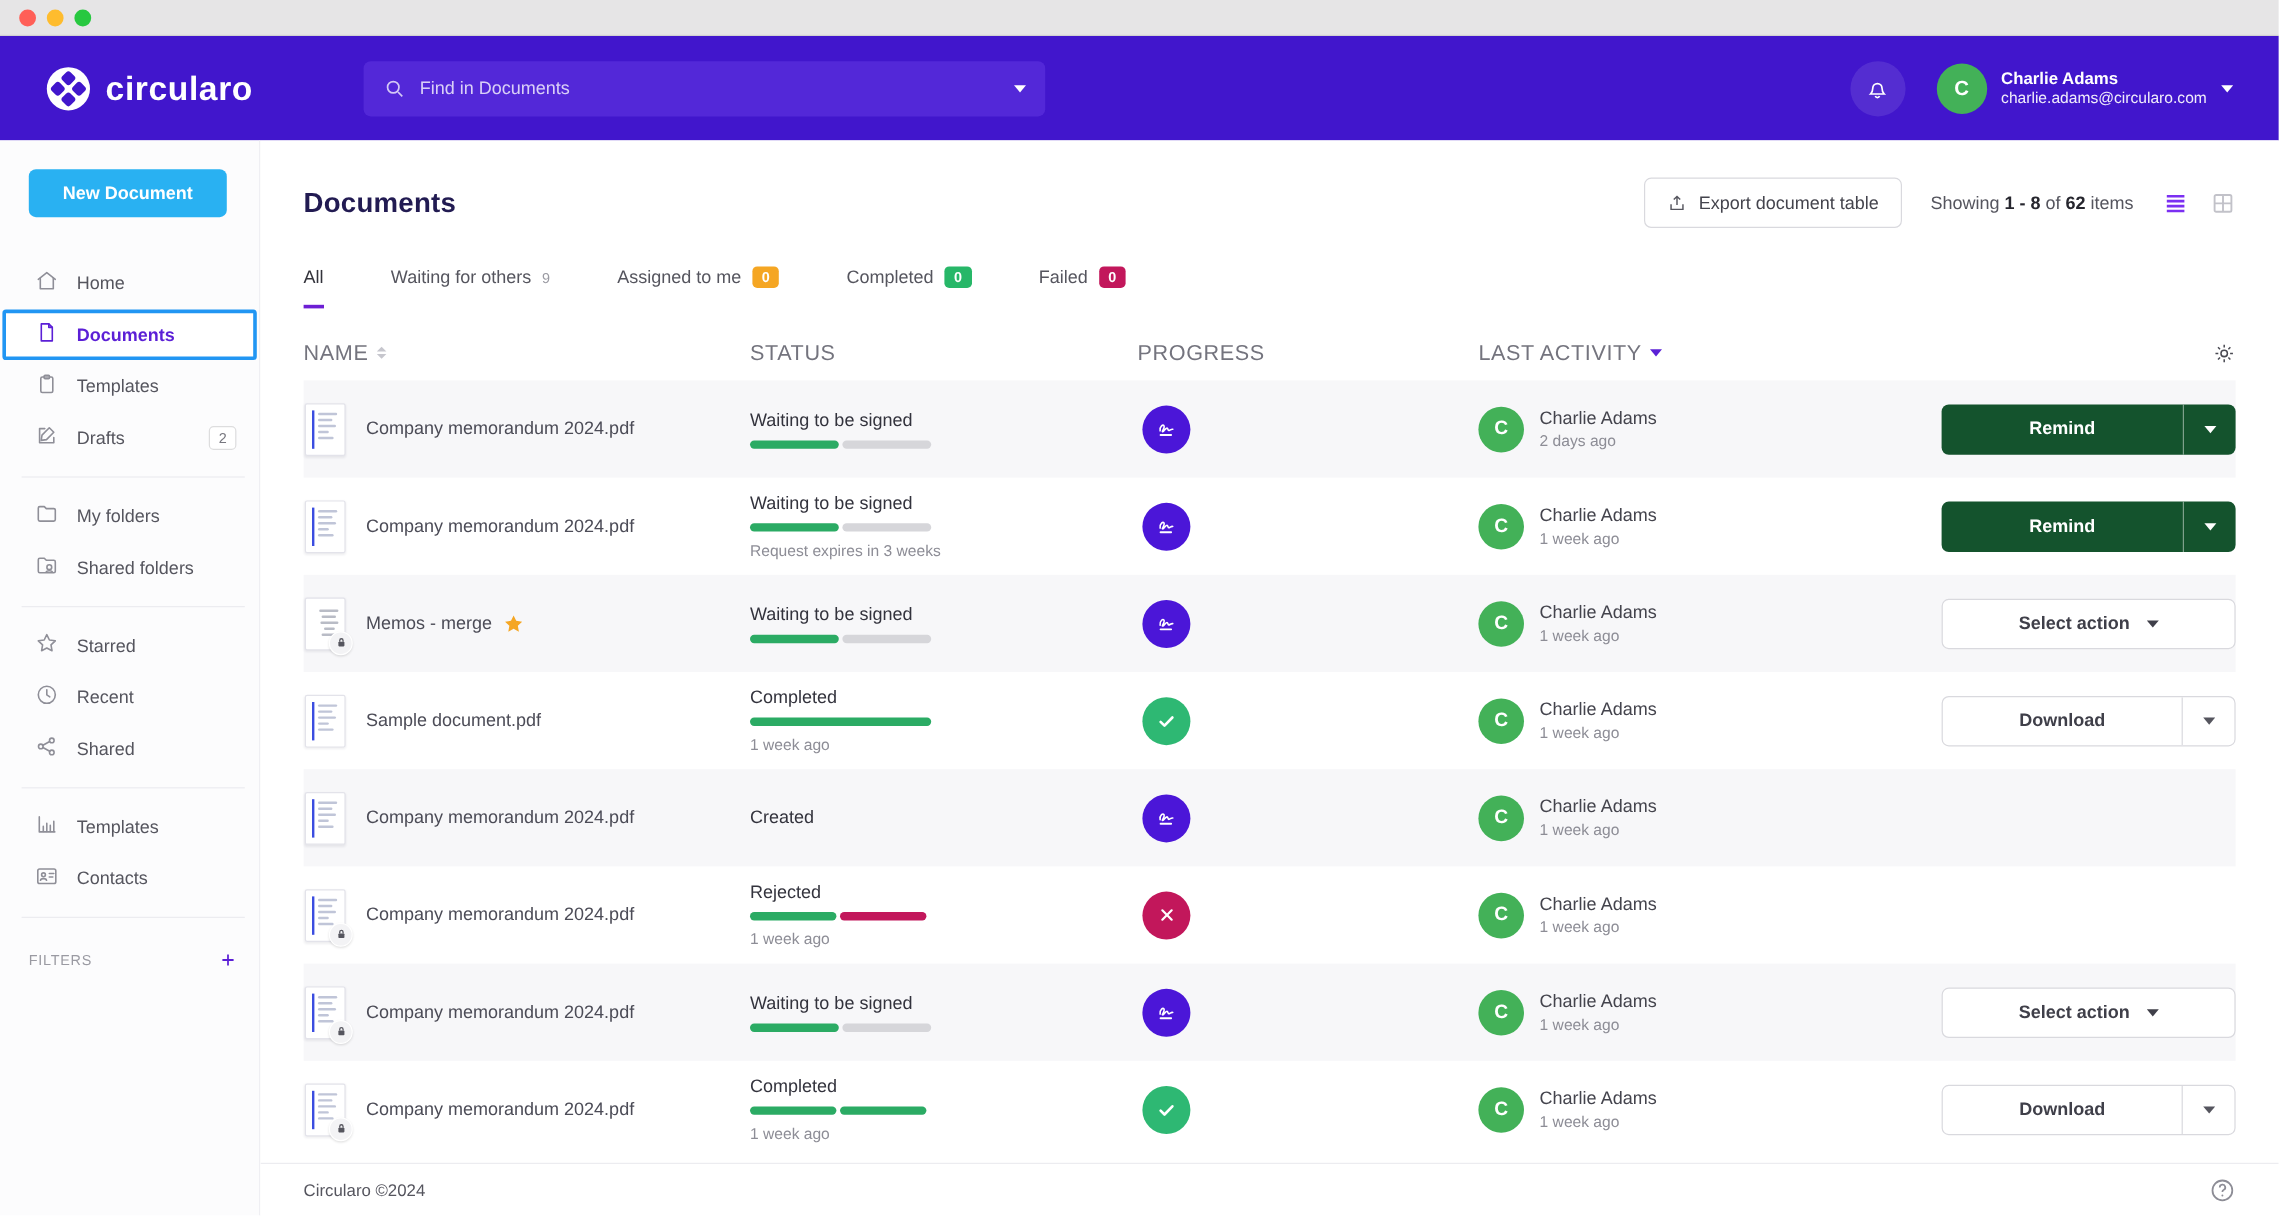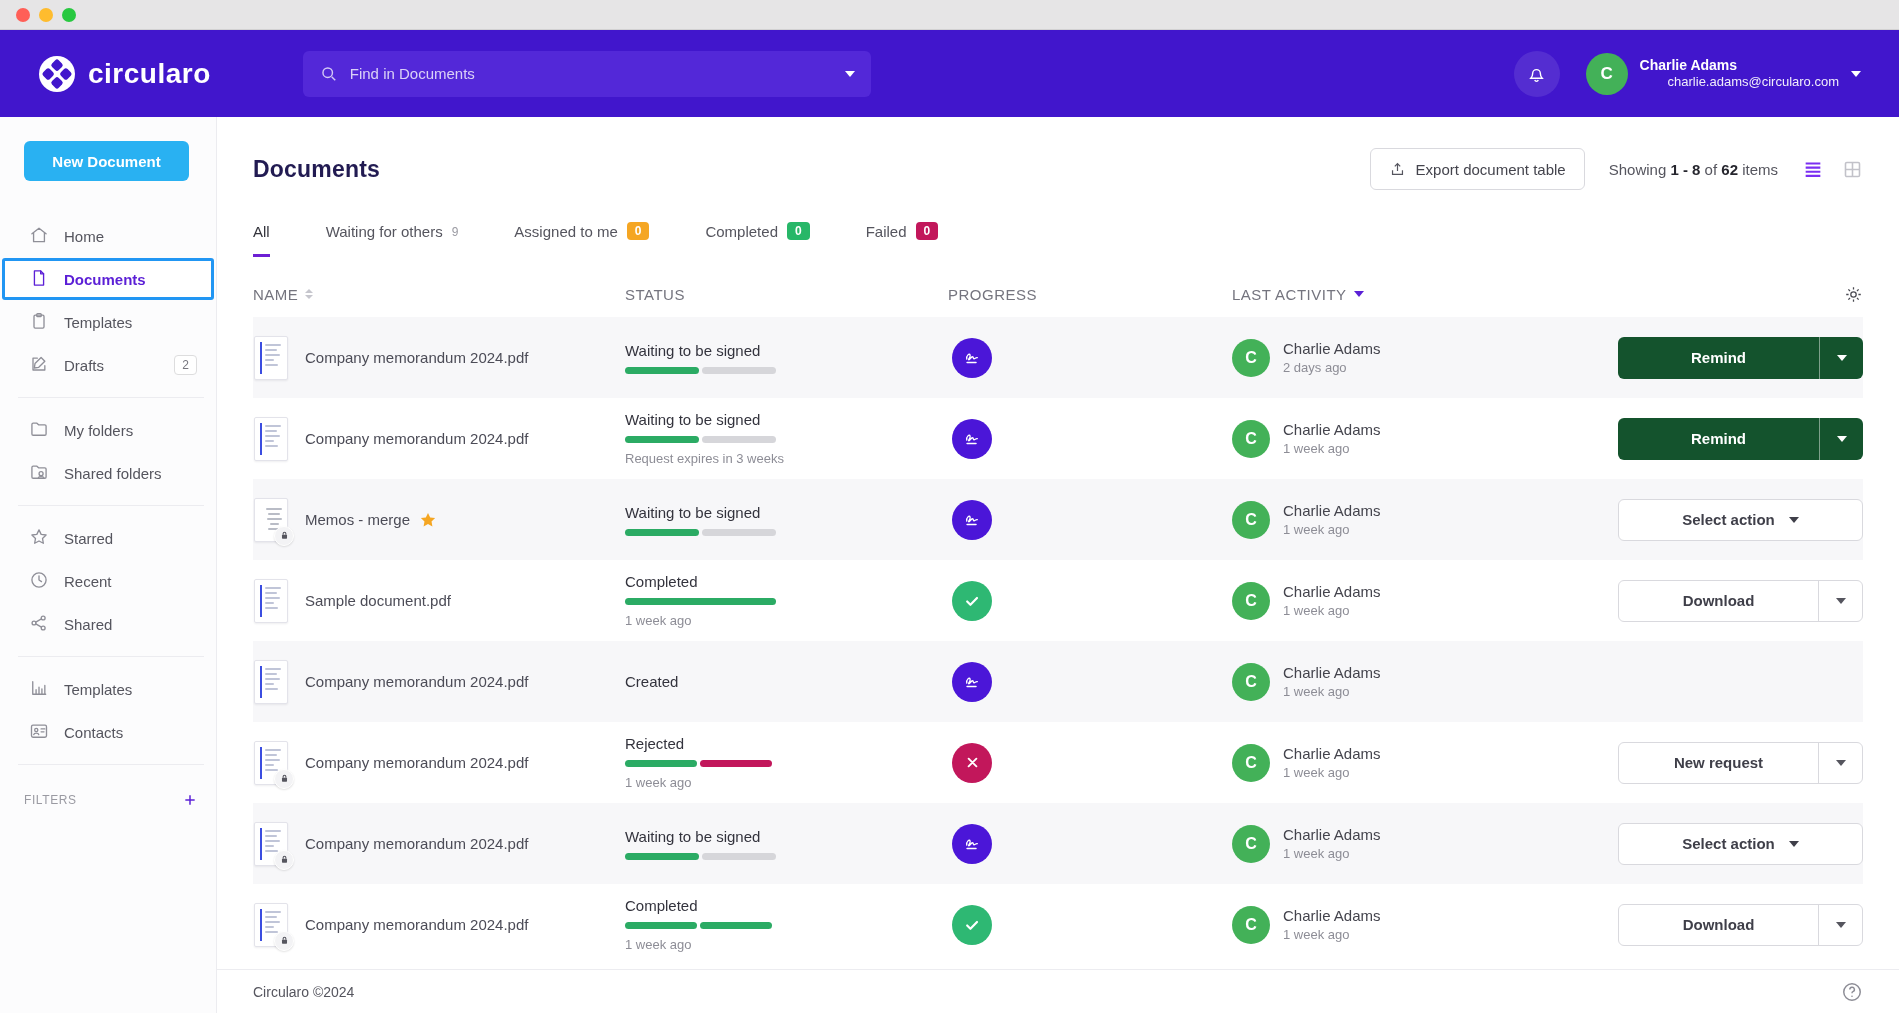--- a/index.html
+++ b/index.html
@@ -18,21 +18,21 @@
   .searchbar { margin-left:92px; width:568px; height:46px; background:#5328d8; border-radius:6px; display:flex; align-items:center; padding:0 16px; gap:12px; }
   .searchbar input { flex:1; background:transparent; border:none; outline:none; color:#fff; font-size:15px; font-family:"Liberation Sans", sans-serif; }
   .searchbar input::placeholder { color:rgba(255,255,255,.78); }
   .header-right { margin-left:auto; display:flex; align-items:center; gap:26px; }
   .bell-wrap { width:46px; height:46px; border-radius:50%; background:rgba(255,255,255,.1); display:flex; align-items:center; justify-content:center; cursor:pointer; }
   .userbox { display:flex; align-items:center; gap:12px; cursor:pointer; }
   .avatar { border-radius:50%; background:#43b158; color:#fff; display:flex; align-items:center; justify-content:center; font-weight:bold; }
   .avatar.hdr { width:42px; height:42px; font-size:17px; }
   .user-meta { color:#fff; line-height:1.25; }
   .user-name { font-size:14px; font-weight:bold; }
-  .user-email { font-size:13px; opacity:.92;margin-left:28px; }
+  .user-email { font-size:13px; opacity:.92; }
   .hdr-caret { color:#fff; }
 
   
   .layout { display:flex; height:896px; }
 
   
   .sidebar { width:217px; background:#fcfcfd; border-right:1px solid #ececf0; padding-top:24px; flex-shrink:0; }
   .new-doc-btn { display:block; width:165px; height:40px; margin:0 0 34px 24px; background:#29b1f2; color:#fff; border:none; border-radius:6px; font-size:15px; font-weight:bold; font-family:"Liberation Sans", sans-serif; cursor:pointer; }
   .nav-item { height:42px; display:flex; align-items:center; gap:15px; padding-left:24px; font-size:15px; color:#55555e; cursor:pointer; border:3px solid transparent; margin:1px 2px; }
   .nav-item svg { color:#8f8f98; flex-shrink:0; }
@@ -56,21 +56,21 @@
   .vt { cursor:pointer; display:flex; }
 
   .tabs { display:flex; align-items:flex-end; gap:56px; margin-top:26px; height:40px; }
   .tab { display:flex; align-items:center; gap:9px; font-size:15px; color:#55555e; padding-bottom:14px; cursor:pointer; border-bottom:3px solid transparent; }
   .tab.active { color:#33333b; border-bottom-color:#6d1fd4; font-weight:normal; }
   .tab-count { font-size:12px; color:#9a9aa2; }
   .tab-badge { color:#fff; font-size:12px; font-weight:bold; border-radius:4px; padding:3px 8px; line-height:1; }
 
   .grid-cols { display:grid; grid-template-columns:52px 320px 323px 284px 330px 1fr; align-items:center; }
   .table-header { height:46px; margin-top:14px; }
-  .th { font-size:15px; letter-spacing:.5px; color:#74747e; display:flex; align-items:center; gap:7px; }
+  .th { font-size:18px; letter-spacing:.5px; color:#74747e; display:flex; align-items:center; gap:7px; }
   .th-name { grid-column:1 / 3; }
   .th-gear { justify-self:end; color:#4a4a52; cursor:pointer; display:flex; }
 
   .rows {}
   .row { height:81px; }
   .row.odd { background:#f7f7f9; }
   .cell-icon { padding-left:1px; }
   .doc-thumb { width:34px; height:44px; background:#fff; border:1px solid #e3e3ea; border-radius:2px; position:relative; box-shadow:0 1px 2px rgba(40,40,60,.08); }
   .doc-thumb .accent { position:absolute; left:5px; top:5px; bottom:5px; width:2px; background:#3b4de0; }
   .doc-thumb .lines { position:absolute; left:10px; top:7px; display:flex; flex-direction:column; gap:3px; }
@@ -633,30 +633,20 @@
               </svg>
             </div>
     </div>
     <div class="cell-activity">
       <div class="avatar row-av">C</div>
       <div class="who">
         <div class="who-name">Charlie Adams</div>
         <div class="who-time">1 week ago</div>
       </div>
     </div>
-    <div class="cell-action">
-            <div class="btn secondary">
-              <div class="btn-main">
-                <span>New request</span>
-              </div>
-              <div class="btn-caret">
-                <span class="caret-down"></span>
-              </div>
-            </div>
-          </div>
   </div>
         <div class="row grid-cols odd">
     <div class="cell-icon">
       <div class="doc-thumb locked">
         <div class="accent"></div>
         <div class="lines">
                 <i style="width:16px"></i>
                 <i style="width:12px"></i>
                 <i style="width:15px"></i>
                 <i style="width:9px"></i>

